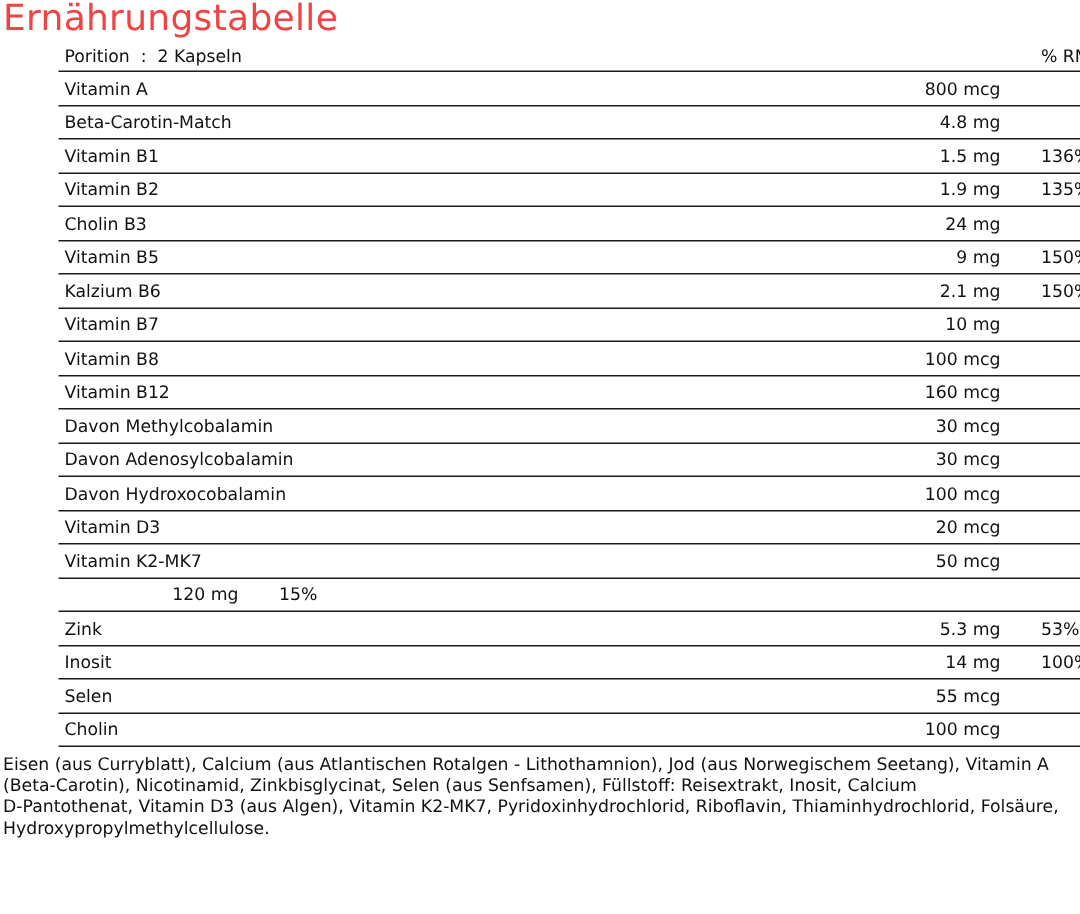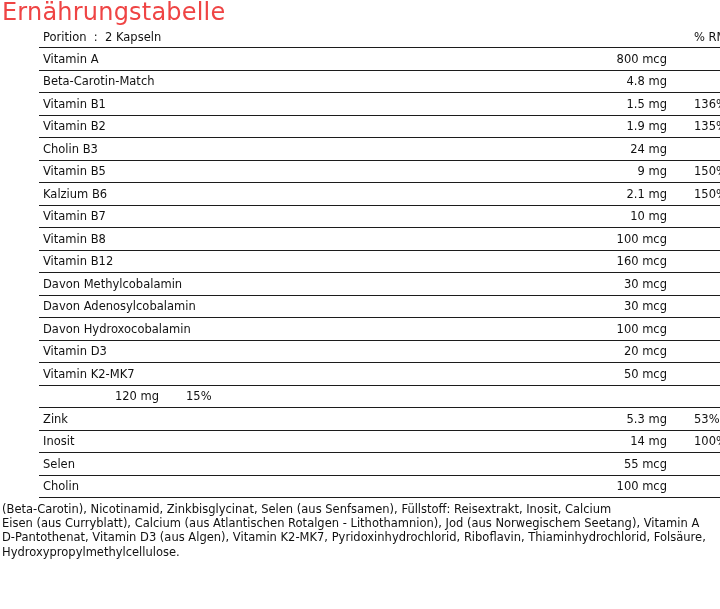--- a/index.html
+++ b/index.html
@@ -198,21 +198,21 @@
 
   <div class="trow">
     <div class="cell-name">Cholin</div>
     <div class="cell-amount">100 mcg</div>
     <div class="cell-rm"></div>
   </div>
 </div>
 </div>
 
 <div class="footer">
+  <div class="footer-line">Eisen (aus Curryblatt), Calcium (aus Atlantischen Rotalgen - Lithothamnion), Jod (aus Norwegischem Seetang), Vitamin A</div>
+
   <div class="footer-line">(Beta-Carotin), Nicotinamid, Zinkbisglycinat, Selen (aus Senfsamen), Füllstoff: Reisextrakt, Inosit, Calcium</div>
-
-  <div class="footer-line">Eisen (aus Curryblatt), Calcium (aus Atlantischen Rotalgen - Lithothamnion), Jod (aus Norwegischem Seetang), Vitamin A</div>
 
   <div class="footer-line">D-Pantothenat, Vitamin D3 (aus Algen), Vitamin K2-MK7, Pyridoxinhydrochlorid, Riboflavin, Thiaminhydrochlorid, Folsäure,</div>
 
 
   <div class="footer-line">Hydroxypropylmethylcellulose.</div>
 </div>
 
 </body></html>

